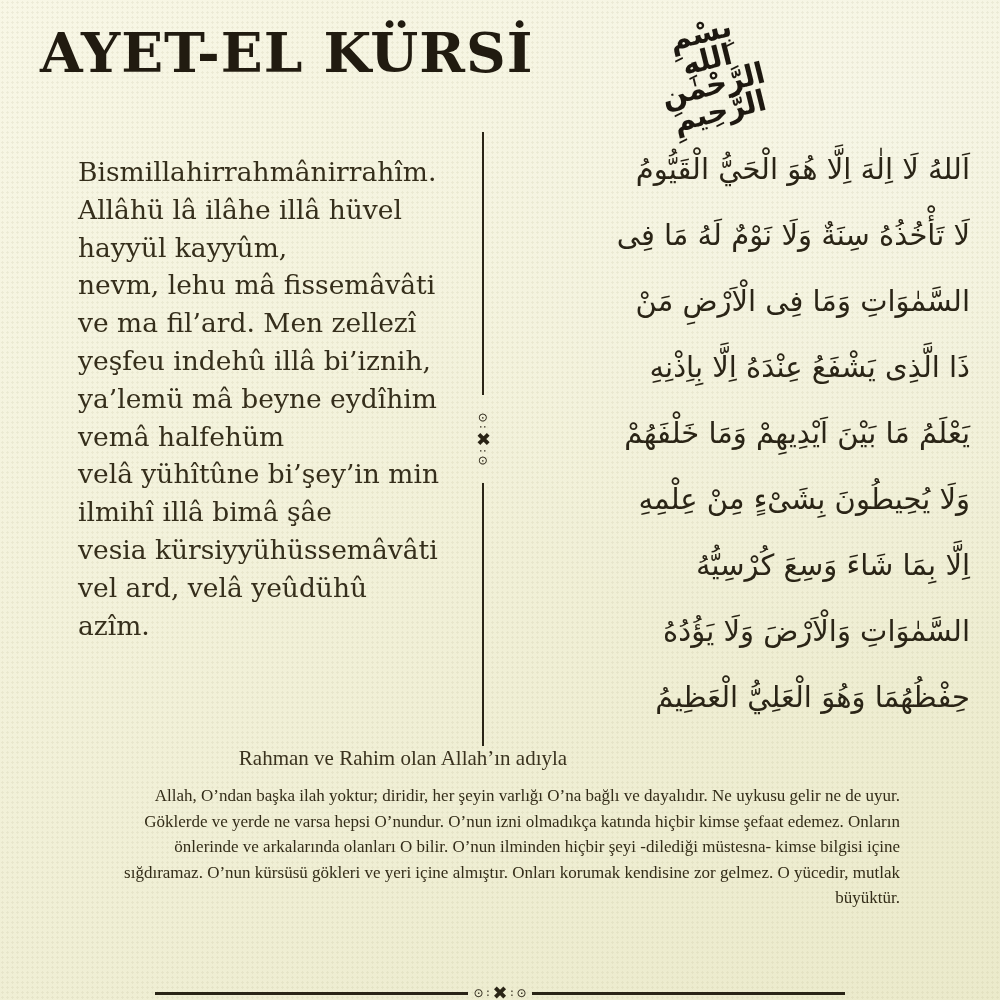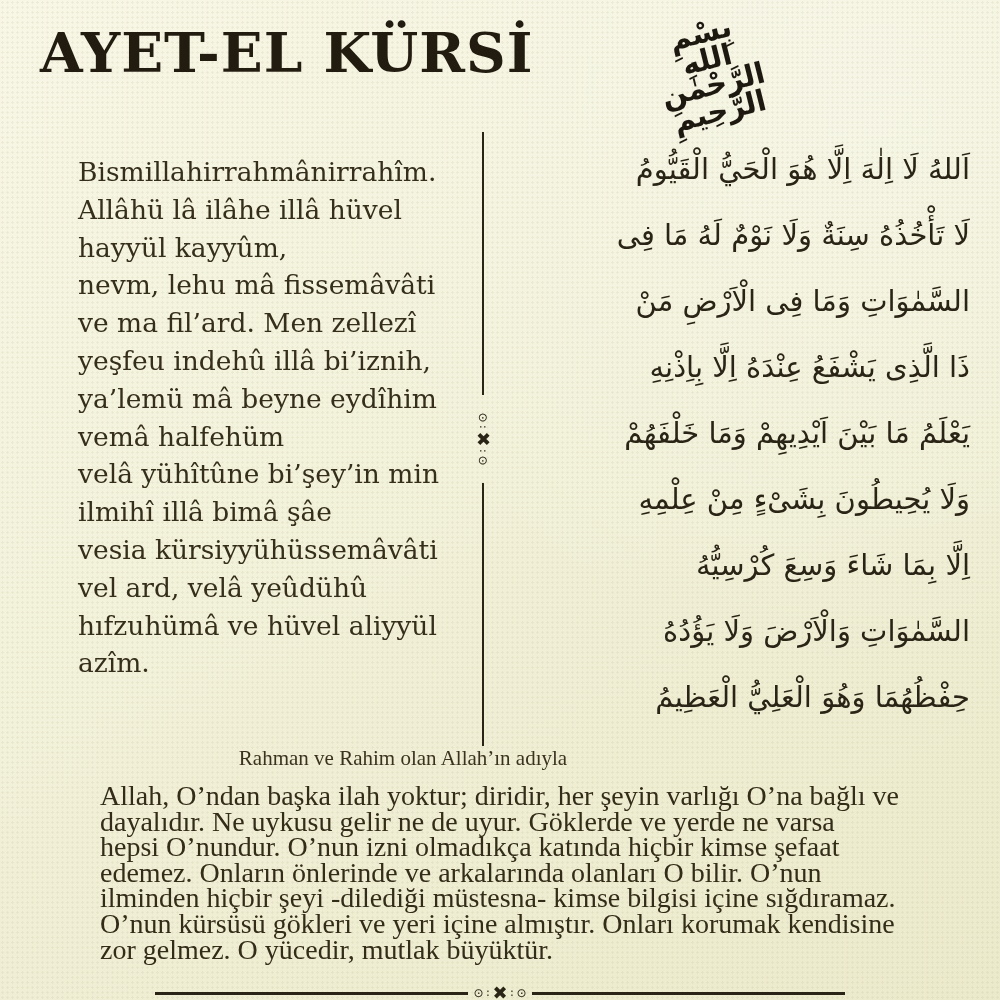--- a/index.html
+++ b/index.html
@@ -138,23 +138,23 @@
     font-family: "Liberation Serif", serif;
     font-size: 21px;
     color: #3a321e;
   }
   .translation {
     position: absolute;
     left: 100px;
     top: 783px;
     width: 800px;
     margin: 0;
-    text-align: left;
+    text-align: right;
     font-family: "Liberation Serif", serif;
-    font-size: 28px;
+    font-size: 17px;
     line-height: 25.6px;
     color: #332c18;
   }
 
   
   .hdivider {
     position: absolute;
     left: 155px;
     right: 155px;
     top: 984px;
@@ -182,21 +182,20 @@
       <span>hayyül kayyûm,</span>
       <span>nevm, lehu mâ fissemâvâti</span>
       <span>ve ma fil’ard. Men zellezî</span>
       <span>yeşfeu indehû illâ bi’iznih,</span>
       <span>ya’lemü mâ beyne eydîhim</span>
       <span>vemâ halfehüm</span>
       <span>velâ yühîtûne bi’şey’in min</span>
       <span>ilmihî illâ bimâ şâe</span>
       <span>vesia kürsiyyühüssemâvâti</span>
       <span>vel ard, velâ yeûdühû</span>
-      <span>hıfzuhümâ ve hüvel aliyyül</span>
       <span>azîm.</span>
     </div>
 
     <div class="vdivider">
       <span class="vline"></span>
       <span class="v-orn">
         <span class="orn-row">
           <span class="ring">⊙</span>
           <span class="dots">∶</span>
           <span class="star">✖</span>

